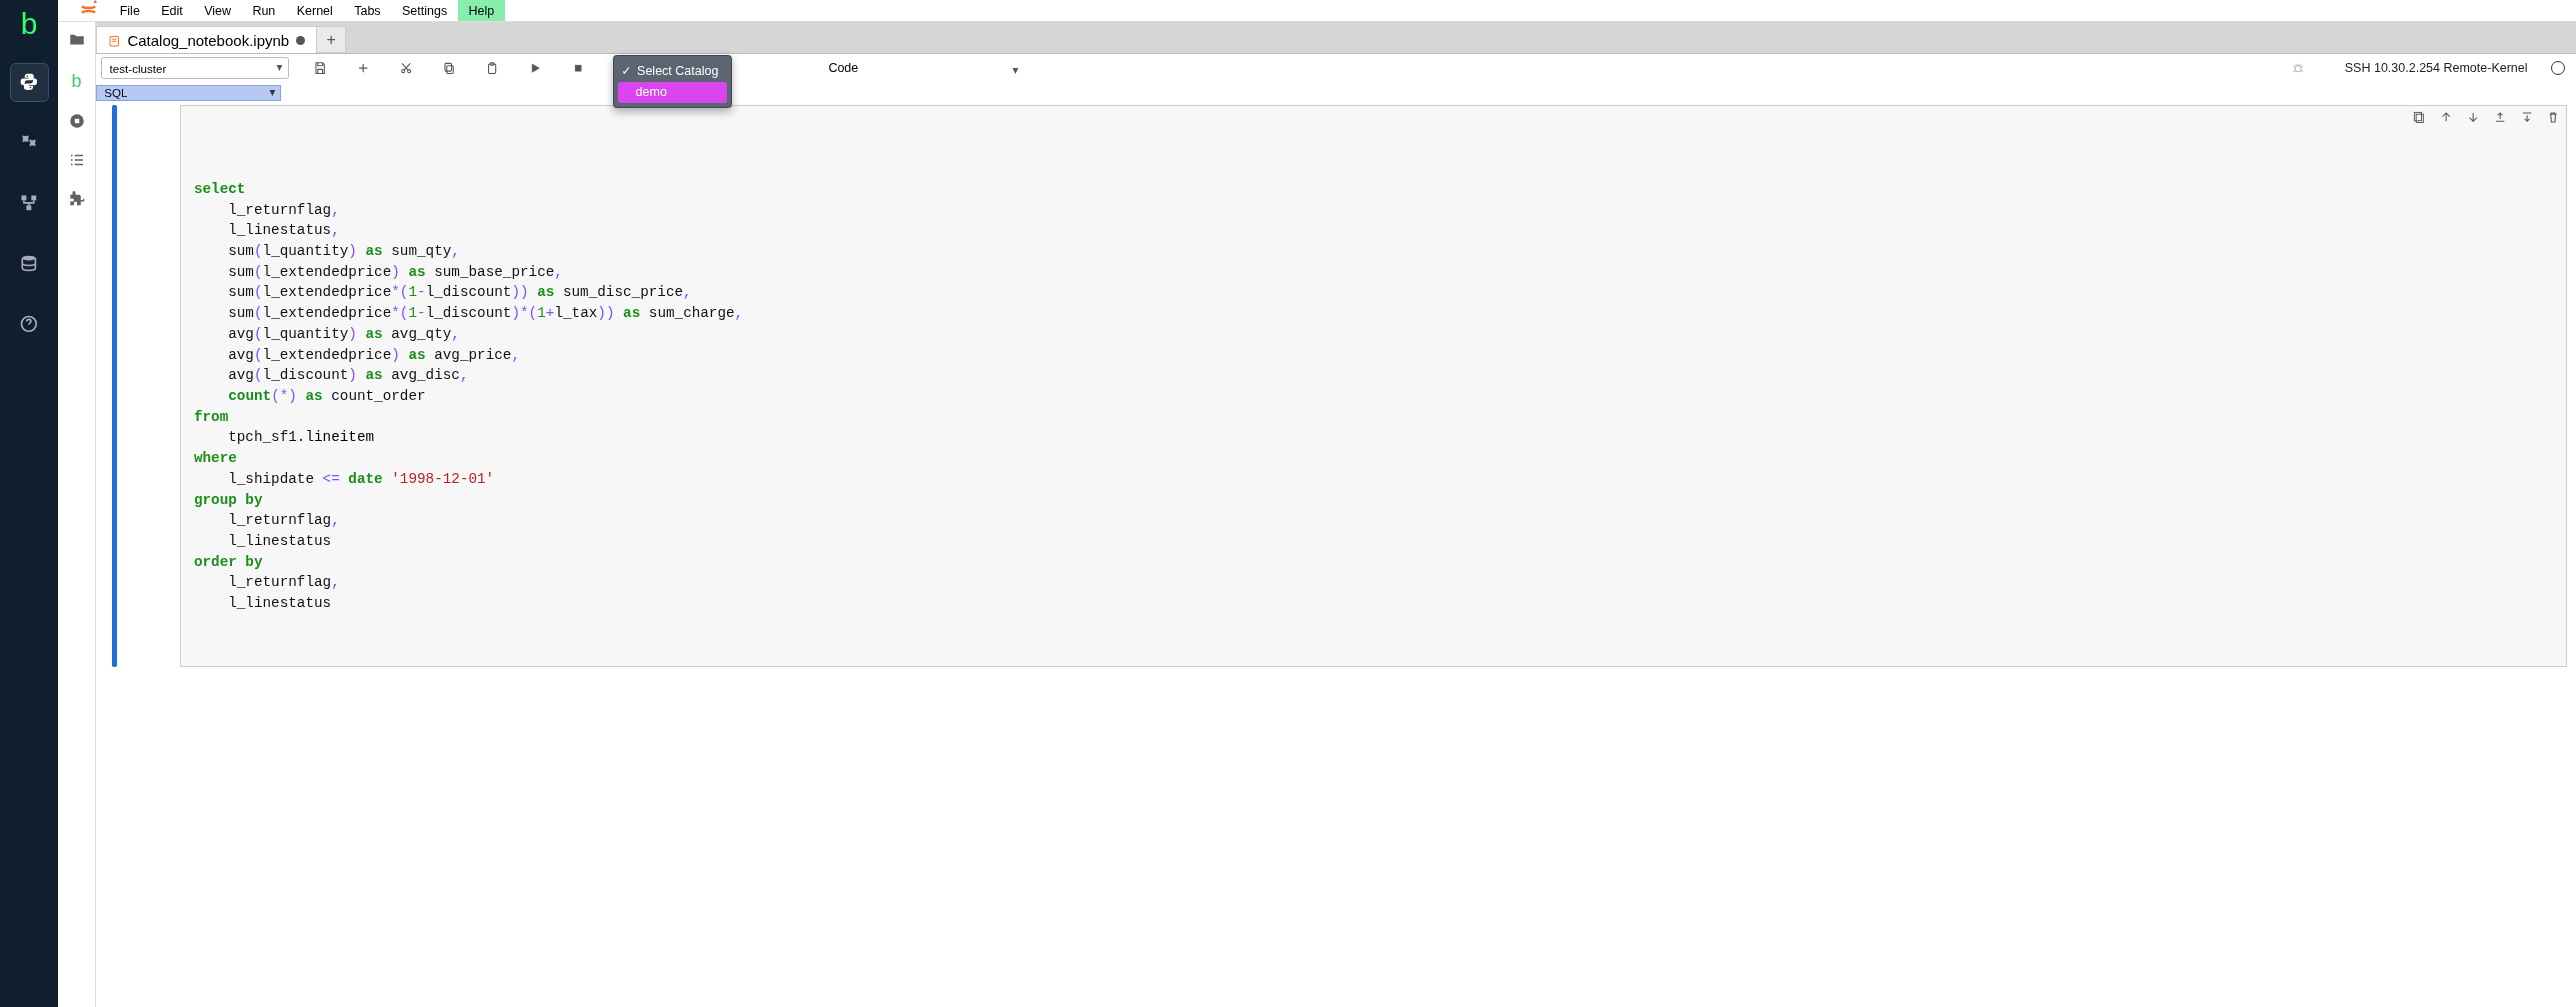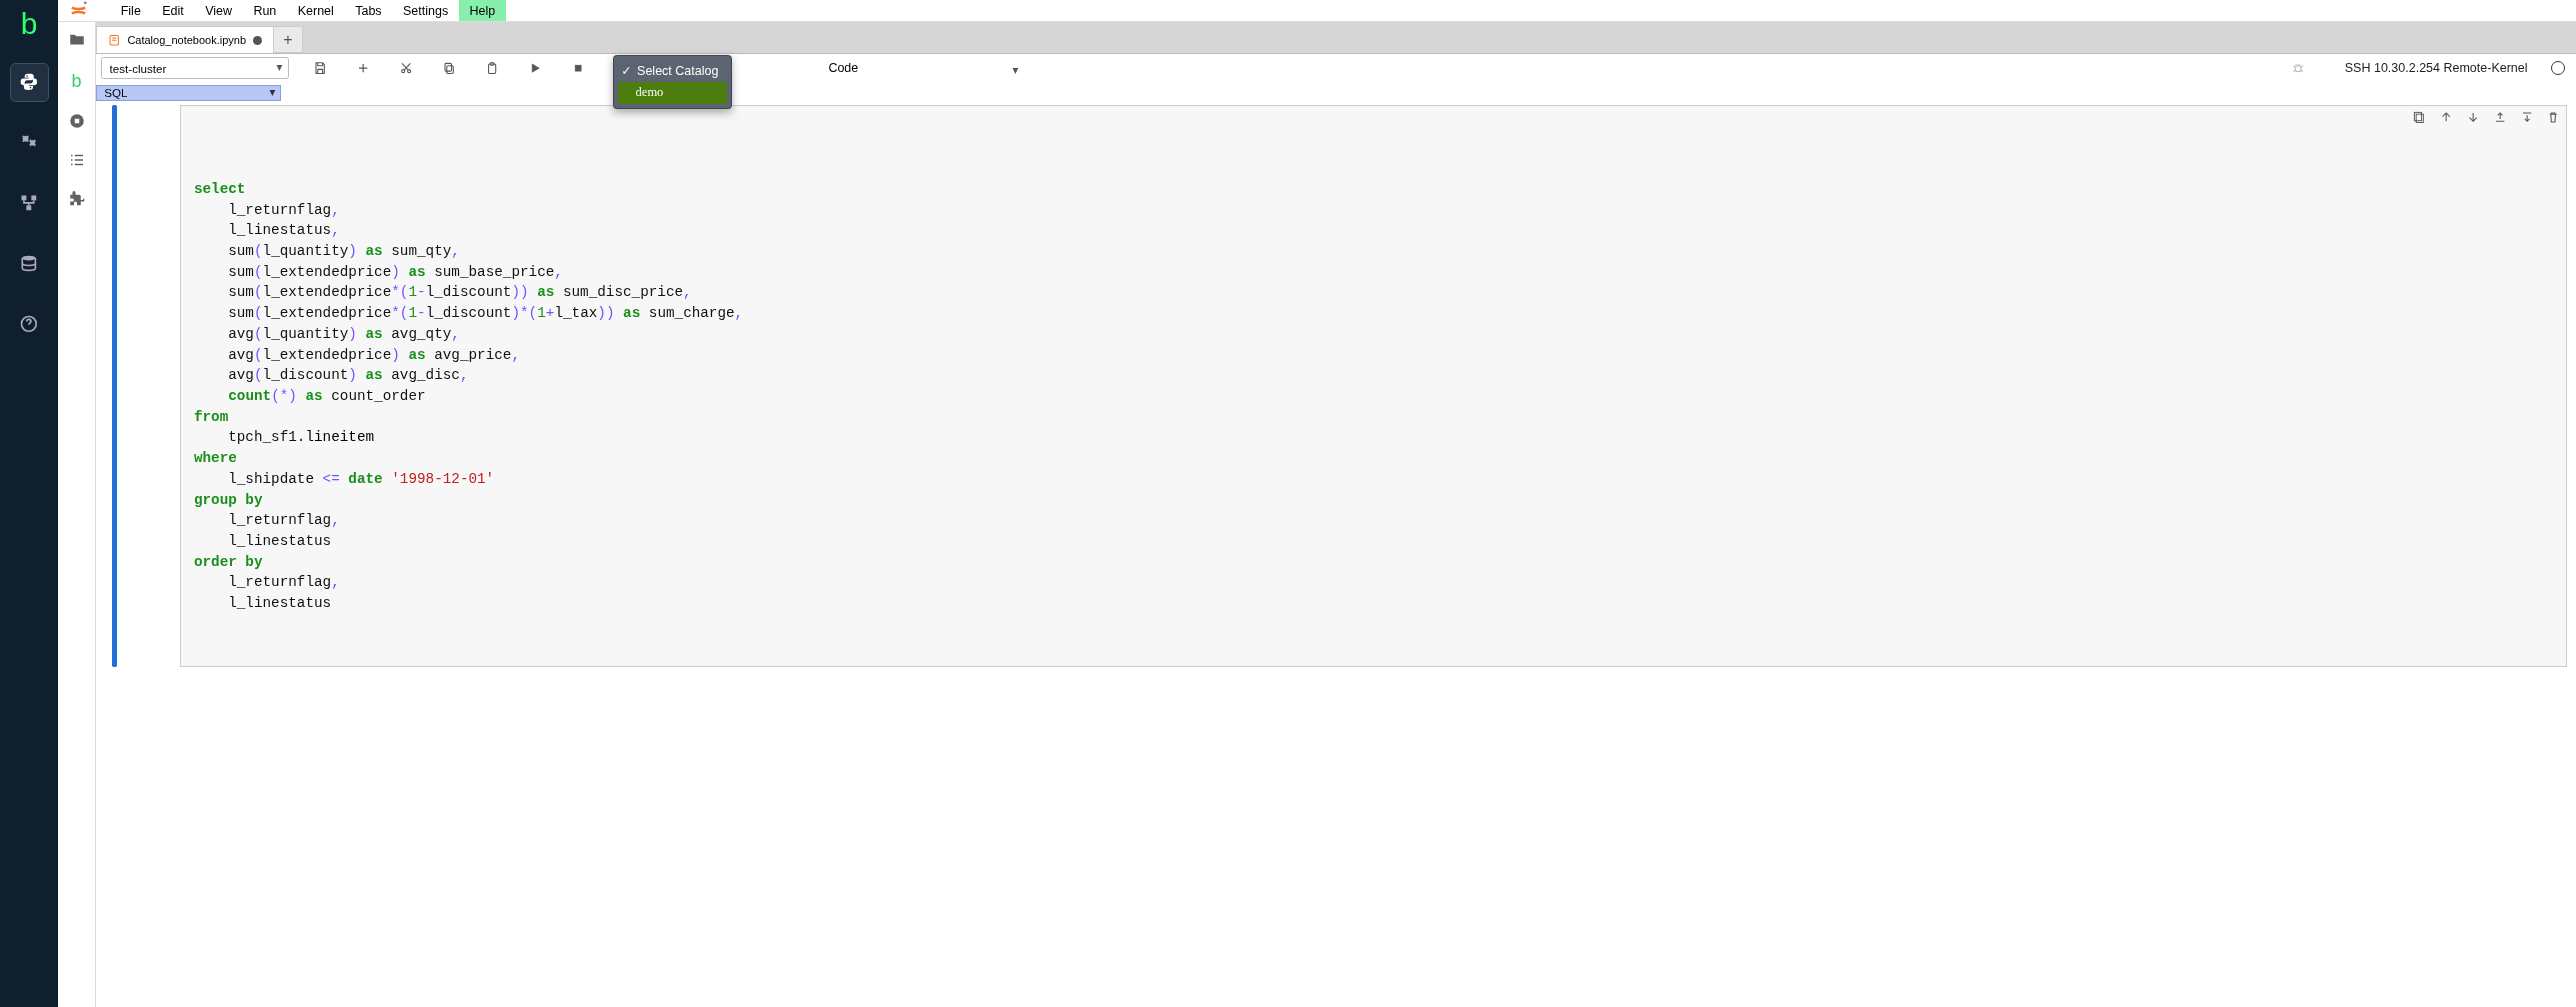--- a/index.html
+++ b/index.html
@@ -9,36 +9,36 @@
 .app-sidebar { position: absolute; left: 0; top: 0; width: 58px; height: 100%; background: #0f1f2e; display: flex; flex-direction: column; align-items: center; padding-top: 7.2px; gap: 21.5px; }
 .app-sidebar .logo { color: #2fff6e; font-size: 30px; font-weight: 300; }
 .app-sidebar .side-ico { width: 39px; height: 39px; display: flex; align-items: center; justify-content: center; color: #aab; border-radius: 5.4px; }
 .app-sidebar .side-ico.active { background: #203040; color: #fff; border: 0.9px solid #3a5070;}
 .app-sidebar svg { width: 19.7px; height: 19.7px; fill: currentColor; }
 
 
 .main { position: absolute; left: 58px; top: 0; right: 0; bottom: 0; background: #fff; }
 
 
-.menubar { height: 22.4px; display: flex; align-items: center; gap: 11px; padding-left: 9px; border-bottom: 0.9px solid #ddd; background: #fff; }
+.menubar { height: 22.4px; display: flex; align-items: flex-end; gap: 0; padding-left: 19px; border-bottom: 0.9px solid #ddd; background: #fff; }
 .menubar .jup-logo { width: 23px; height: 23px; margin-right: 9px; }
 .menubar .menu-item { padding: 3.6px 10.7px; font-size: 12.5px; cursor: default; }
 .menubar .menu-item.active { background: #86efac; }
 
 
 .left-iconbar { position: absolute; left: 0; top: 22.4px; width: 38px; bottom: 0; border-right: 0.9px solid #ddd; display: flex; flex-direction: column; align-items: center; padding-top: 9px; gap: 19.7px; color: #616161; background:#fff;}
 .left-iconbar svg { width: 18px; height: 18px; fill: currentColor; }
 .left-iconbar .b-logo { color: #2fcf6e; font-size: 18px; font-weight: 400; }
 
 
 .settings-corner { position: absolute; right: 5.4px; top: 36px; color: #777; }
 
 
 .tabbar { position: absolute; left: 38px; right: 0; top: 22.4px; height: 32px; background: #d6d6d6; display: flex; align-items: stretch; border-bottom: 0.9px solid #bbb; }
-.tab { background: #fff; border: 0.9px solid #ccc; border-bottom: none; display: flex; align-items: center; padding: 0 10.7px; gap: 7.2px; font-size: 11px; margin-top: 3.6px;}
+.tab { background: #fff; border: 0.9px solid #ccc; border-bottom: none; display: flex; align-items: center; padding: 0 10.7px; gap: 7.2px; font-size: 15px; margin-top: 3.6px;}
 .tab .nb-icon { width: 12.5px; height: 12.5px; }
 .tab .dirty-dot { width: 9px; height: 9px; border-radius: 50%; background: #555; }
 .tab-add { width: 29px; display: flex; align-items: center; justify-content: center; color: #555; font-size: 16px; margin-top:3.6px; border:0.9px solid #ccc; border-left:none; background:#eaeaea;}
 
 
 .toolbar { position: absolute; left: 38px; right: 0; top: 55px; height: 27px; border-bottom: 0.9px solid #ddd; display: flex; align-items: center; padding: 0 5.4px; gap: 18px; background:#fff; }
 .toolbar .cluster-select { height: 21.5px; border: 0.9px solid #bbb; border-radius: 2.7px; padding: 0 23px 0 7.2px; font-size: 11.6px; background: #fff; appearance: none; position: relative; min-width: 188px;}
 .toolbar .sel-wrap { position: relative; display:inline-block;}
 .toolbar .sel-wrap::after { content: "▾"; position: absolute; right: 7.2px; top: 2.7px; color: #555; pointer-events:none;}
 .toolbar .tbtn { width: 25px; height: 21.5px; display: flex; align-items: center; justify-content: center; color: #555; }
@@ -48,21 +48,21 @@
 .toolbar .kernel-circle { width: 14.3px; height: 14.3px; border: 1.3px solid #333; border-radius: 50%; margin-right: 5.4px;}
 .toolbar .cell-type { border: none; font-size: 12.5px; padding-right: 36px; background: transparent; }
 .toolbar .cell-type-wrap { position: relative; margin-left: 12.5px;}
 .toolbar .cell-type-wrap::after { content: "▾"; position: absolute; right: 7.2px; top: 1.8px; color: #555; }
 .toolbar .bug-ico { color: #bbb; margin-right: 16px;}
 
 
 .catalog-dd { position: absolute; background: #5b6470; border: 0.9px solid #3d454f; border-radius: 3.6px; box-shadow: 0 3.6px 9px rgba(0,0,0,.3); padding: 3.6px; color: #fff; font-size: 12.5px; z-index: 20; }
 .catalog-dd .dd-header { padding: 3.6px 9px 3.6px 3.6px; display: flex; align-items: center; gap: 5.4px; }
 .catalog-dd .dd-item { padding: 3.6px 9px 3.6px 18px; border-radius: 2.7px; }
-.catalog-dd .dd-item.sel { background: #4d7c0f; font-family: Liberation Serif, serif; }
+.catalog-dd .dd-item.sel { background: #d946ef; }
 
 
 .notebook-area { position: absolute; left: 38px; right: 0; top: 81px; bottom: 0; overflow: auto; background: #fff; }
 .cell-lang-row { display: flex; padding: 3.6px 9px 0 0; }
 .lang-select { background: #b7c8f5; border: 0.9px solid #8aa0d8; font-size: 11.6px; padding: 0.9px 21.5px 0.9px 7.2px; position: relative; }
 .lang-wrap { position: relative; }
 .lang-wrap::after { content: "▾"; position: absolute; right: 5.4px; top: 0.9px; color: #333; }
 
 
 .cell-row { display: flex; padding: 3.6px 9px 9px 16px; }

